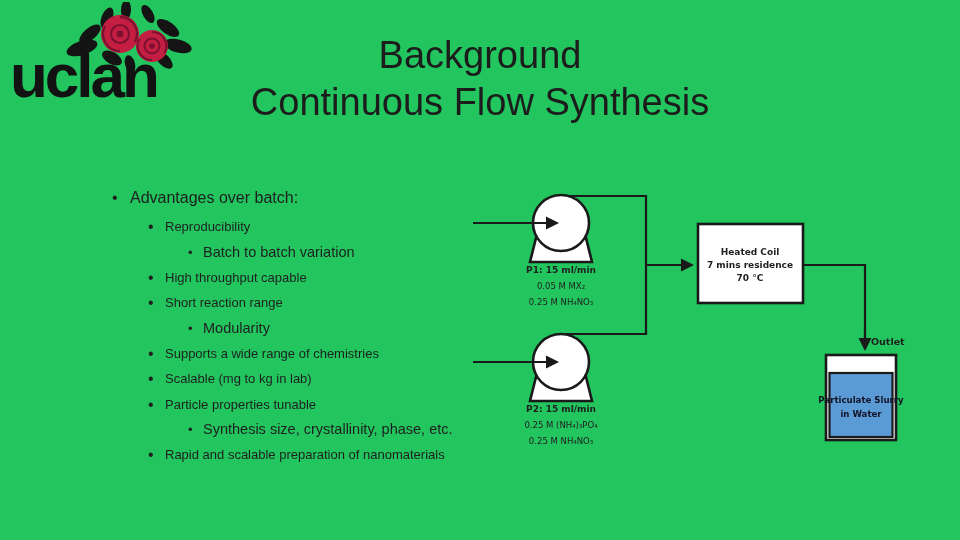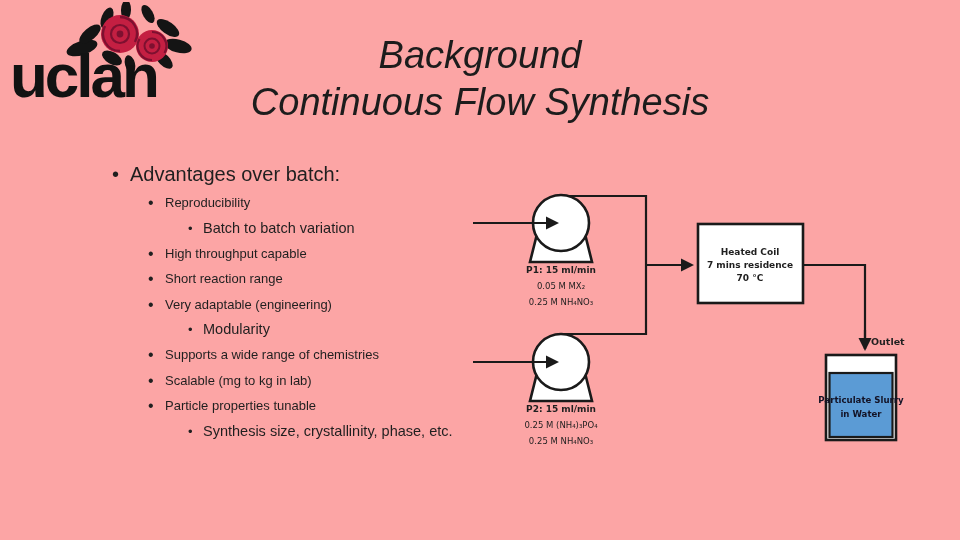--- a/index.html
+++ b/index.html
@@ -1,35 +1,35 @@
 <!DOCTYPE html>
 <html><head>
 <meta charset="utf-8">
 <style>
   html,body{margin:0;padding:0;background:#ffffff;}
   .slide{
-    position:relative;width:960px;height:540px;background:#fca5a5;
+    position:relative;width:960px;height:540px;background:#22c55e;
     overflow:hidden;font-family:"Liberation Sans",sans-serif;color:#1f1f1f;
   }
   
   .logo{position:absolute;left:8px;top:2px;width:200px;height:112px;}
   .logo-roses{position:absolute;left:52px;top:0px;}
   .logo-word{
     position:absolute;left:2px;top:40px;font-size:62px;font-weight:700;
     letter-spacing:-3px;color:#121212;line-height:68px;
   }
   
   .title{
     position:absolute;left:0;top:32px;width:960px;text-align:center;
-    font-size:38px;line-height:47px;color:#1c1c1c;font-weight:400;font-style:italic;
+    font-size:38px;line-height:47px;color:#1c1c1c;font-weight:400;
   }
   
   .bullets{position:absolute;left:72px;top:144px;width:400px;}
   .bullets li{list-style:none;position:relative;}
-  .b1{font-size:20px;line-height:28px;padding-left:18px;margin-bottom:2px;}
+  .b1{font-size:16px;line-height:28px;padding-left:18px;margin-bottom:2px;margin-top:24px;}
   .b2{font-size:13px;line-height:25.5px;padding-left:53px;}
   .b3{font-size:14.5px;line-height:25px;padding-left:91px;}
   .b1::before,.b2::before,.b3::before{
     content:"\2022";position:absolute;color:#1f1f1f;
   }
   .b1::before{left:0px;}
   .b2::before{left:36px;font-size:16px;}
   .b3::before{left:76px;font-size:13px;}
   
   .diagram{position:absolute;left:450px;top:170px;width:500px;height:300px;}
@@ -84,26 +84,26 @@
     <div>Background</div>
     <div>Continuous Flow Synthesis</div>
   </div>
 
   <ul class="bullets">
     <li class="b1"><span>Advantages over batch:</span></li>
     <li class="b2"><span>Reproducibility</span></li>
     <li class="b3"><span>Batch to batch variation</span></li>
     <li class="b2"><span>High throughput capable</span></li>
     <li class="b2"><span>Short reaction range</span></li>
-    <li class="b2"><span>Very adaptable (engineering)</span></li>
     <li class="b3"><span>Modularity</span></li>
     <li class="b2"><span>Supports a wide range of chemistries</span></li>
     <li class="b2"><span>Scalable (mg to kg in lab)</span></li>
     <li class="b2"><span>Particle properties tunable</span></li>
     <li class="b3"><span>Synthesis size, crystallinity, phase, etc.</span></li>
+    <li class="b2"><span>Rapid and scalable preparation of nanomaterials</span></li>
   </ul>
 
   <svg class="diagram" viewBox="0 0 500 300">
     <defs>
       <marker id="arrow" viewBox="0 0 10 10" refX="8.5" refY="5" markerWidth="6" markerHeight="6" orient="auto-start-reverse">
         <path d="M0 0 L10 5 L0 10 z" fill="#1a1a1a"></path>
       </marker>
     </defs>
 
     <polyline class="dg-line" points="111,26 196,26 196,164 111,164"></polyline>

